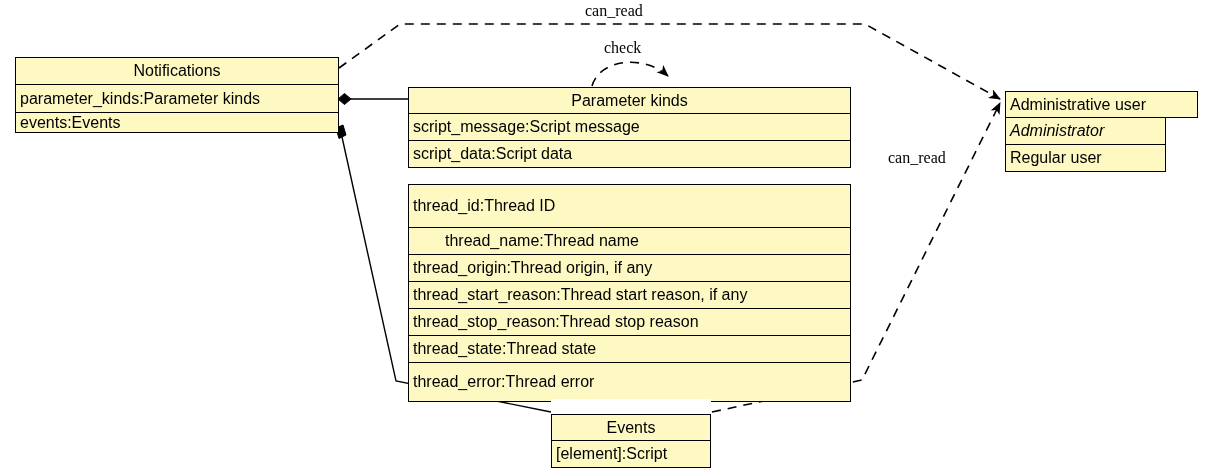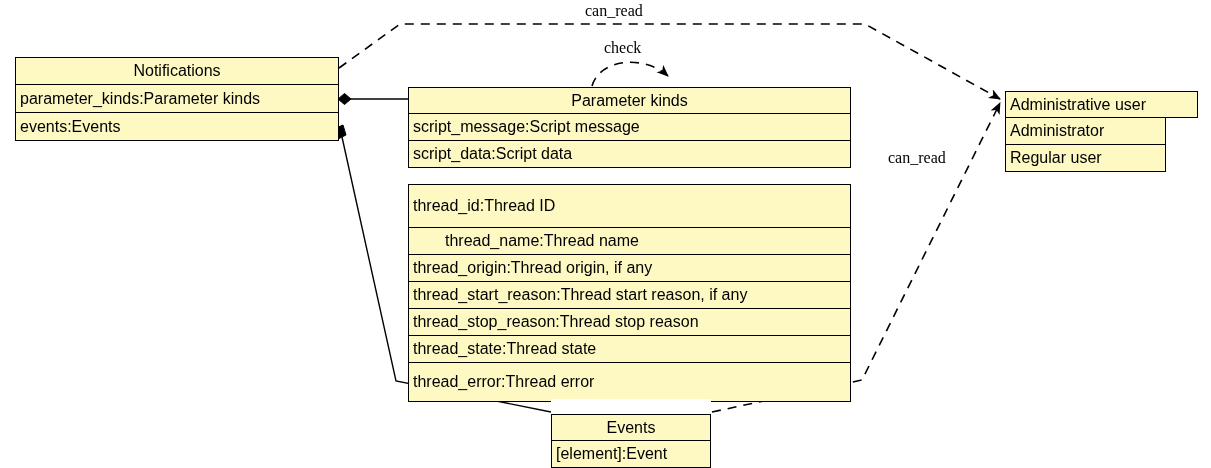--- a/index.html
+++ b/index.html
@@ -91,44 +91,44 @@
     </g>
 
     <g>
       <path d="M 712,412 L 862,380 L 1000,103" fill="none" stroke="#000000" stroke-width="1.6" stroke-dasharray="9,7" marker-end="url(#arrowhead)"></path>
     </g>
   </svg>
 
   <div class="uml-box" style="left:15px; top:57px; width:324px;">
     <div class="uml-row uml-title" style="height:28px;">Notifications</div>
     <div class="uml-row uml-attr" style="height:29px;">parameter_kinds:Parameter kinds</div>
-    <div class="uml-row uml-attr" style="height:29px;">events:Events</div>
+    <div class="uml-row uml-attr" style="height:21px;">events:Events</div>
   </div>
 
   <div class="uml-box" style="left:408px; top:87px; width:443px;">
     <div class="uml-row uml-title" style="height:27px;">Parameter kinds</div>
     <div class="uml-row uml-attr" style="height:28px;">script_message:Script message</div>
     <div class="uml-row uml-attr" style="height:28px;">script_data:Script data</div>
     <div class="uml-row uml-attr" style="height:44px;margin-top:16px;">thread_id:Thread ID</div>
     <div class="uml-row uml-attr" style="height:28px;padding-left:36px;">thread_name:Thread name</div>
     <div class="uml-row uml-attr" style="height:28px;">thread_origin:Thread origin, if any</div>
     <div class="uml-row uml-attr" style="height:28px;">thread_start_reason:Thread start reason, if any</div>
     <div class="uml-row uml-attr" style="height:28px;">thread_stop_reason:Thread stop reason</div>
     <div class="uml-row uml-attr" style="height:28px;">thread_state:Thread state</div>
     <div class="uml-row uml-attr" style="height:40px;">thread_error:Thread error</div>
   </div>
 
   <div class="uml-box" style="left:551px; top:399px; width:160px;">
     <div class="uml-row uml-title" style="height:27px;margin-top:15px;">Events</div>
-    <div class="uml-row uml-attr" style="height:28px;">[element]:Event</div>
+    <div class="uml-row uml-attr" style="height:28px;">[element]:Script</div>
   </div>
 
   <div class="uml-box" style="left:1005px; top:91px; width:193px;">
     <div class="uml-row uml-attr" style="height:27px; width:193px;">Administrative user</div>
-    <div class="uml-row uml-attr" style="height:28px; width:161px;">Administrator</div>
+    <div class="uml-row uml-attr" style="height:28px; width:161px;font-style:italic;">Administrator</div>
     <div class="uml-row uml-attr" style="height:28px; width:161px;">Regular user</div>
   </div>
 
   <div class="edge-label" style="left:585px; top:3px;">can_read</div>
   <div class="edge-label" style="left:604px; top:40px;">check</div>
   <div class="edge-label" style="left:888px; top:150px;">can_read</div>
 
 </div>
 
 </body></html>

